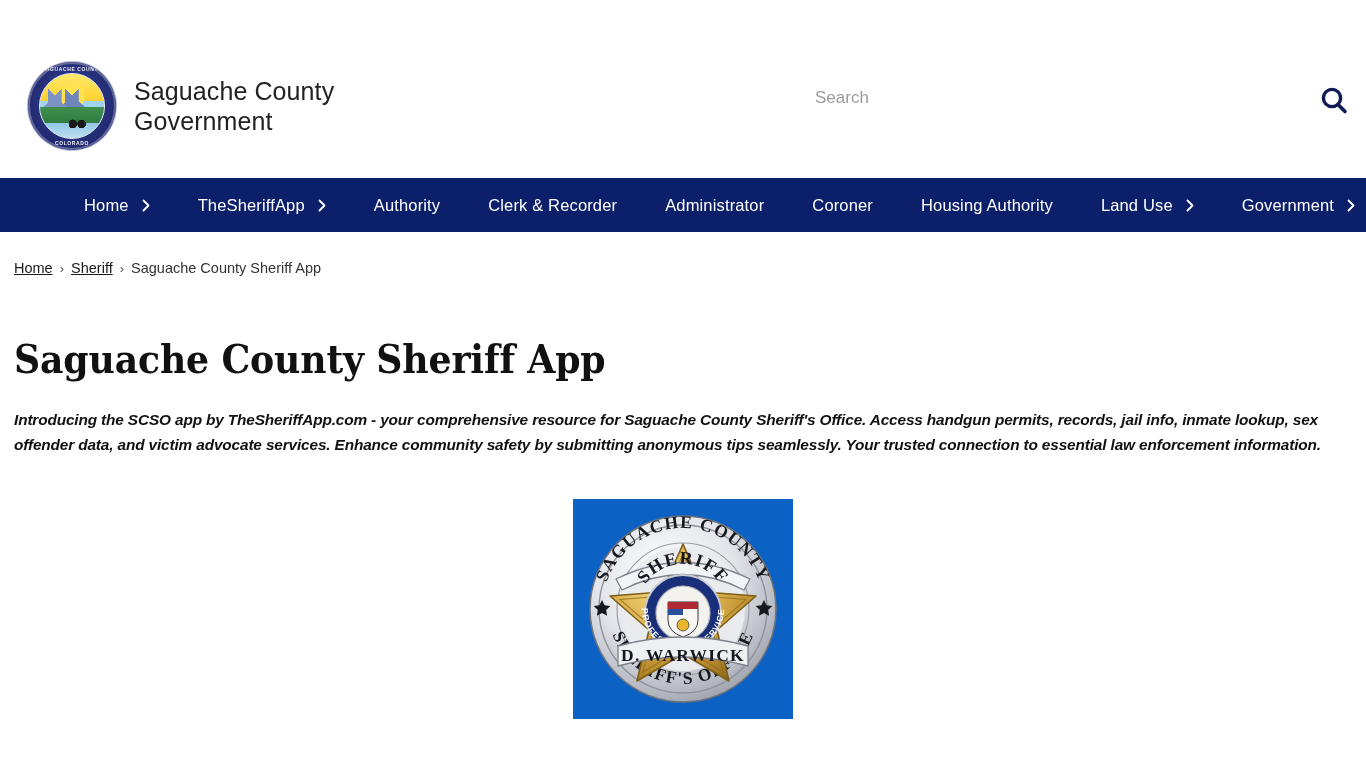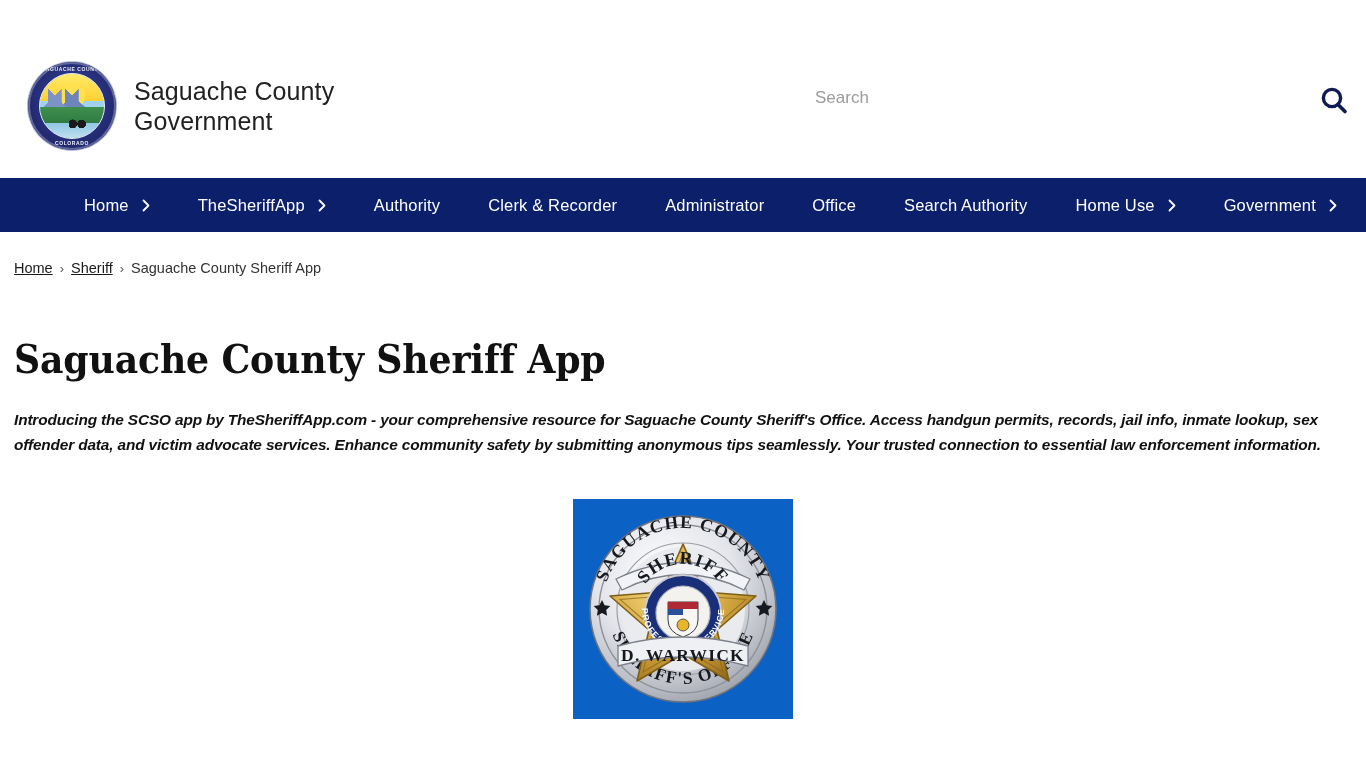--- a/index.html
+++ b/index.html
@@ -249,27 +249,27 @@
   <a class="nav-item">
     <span>Authority</span>
   </a>
   <a class="nav-item">
     <span>Clerk &amp; Recorder</span>
   </a>
   <a class="nav-item">
     <span>Administrator</span>
   </a>
   <a class="nav-item">
-    <span>Office</span>
-  </a>
-  <a class="nav-item">
-    <span>Search Authority</span>
-  </a>
-  <a class="nav-item">
-    <span>Home Use</span>
+    <span>Coroner</span>
+  </a>
+  <a class="nav-item">
+    <span>Housing Authority</span>
+  </a>
+  <a class="nav-item">
+    <span>Land Use</span>
     <span class="chev">
       <svg width="8" height="13" viewBox="0 0 8 13">
           <polyline points="1.5,1.5 6.5,6.5 1.5,11.5" fill="none" stroke="#ffffff" stroke-width="1.8" stroke-linecap="round" stroke-linejoin="round"></polyline>
         </svg>
     </span>
   </a>
   <a class="nav-item">
     <span>Government</span>
     <span class="chev">
       <svg width="8" height="13" viewBox="0 0 8 13">

